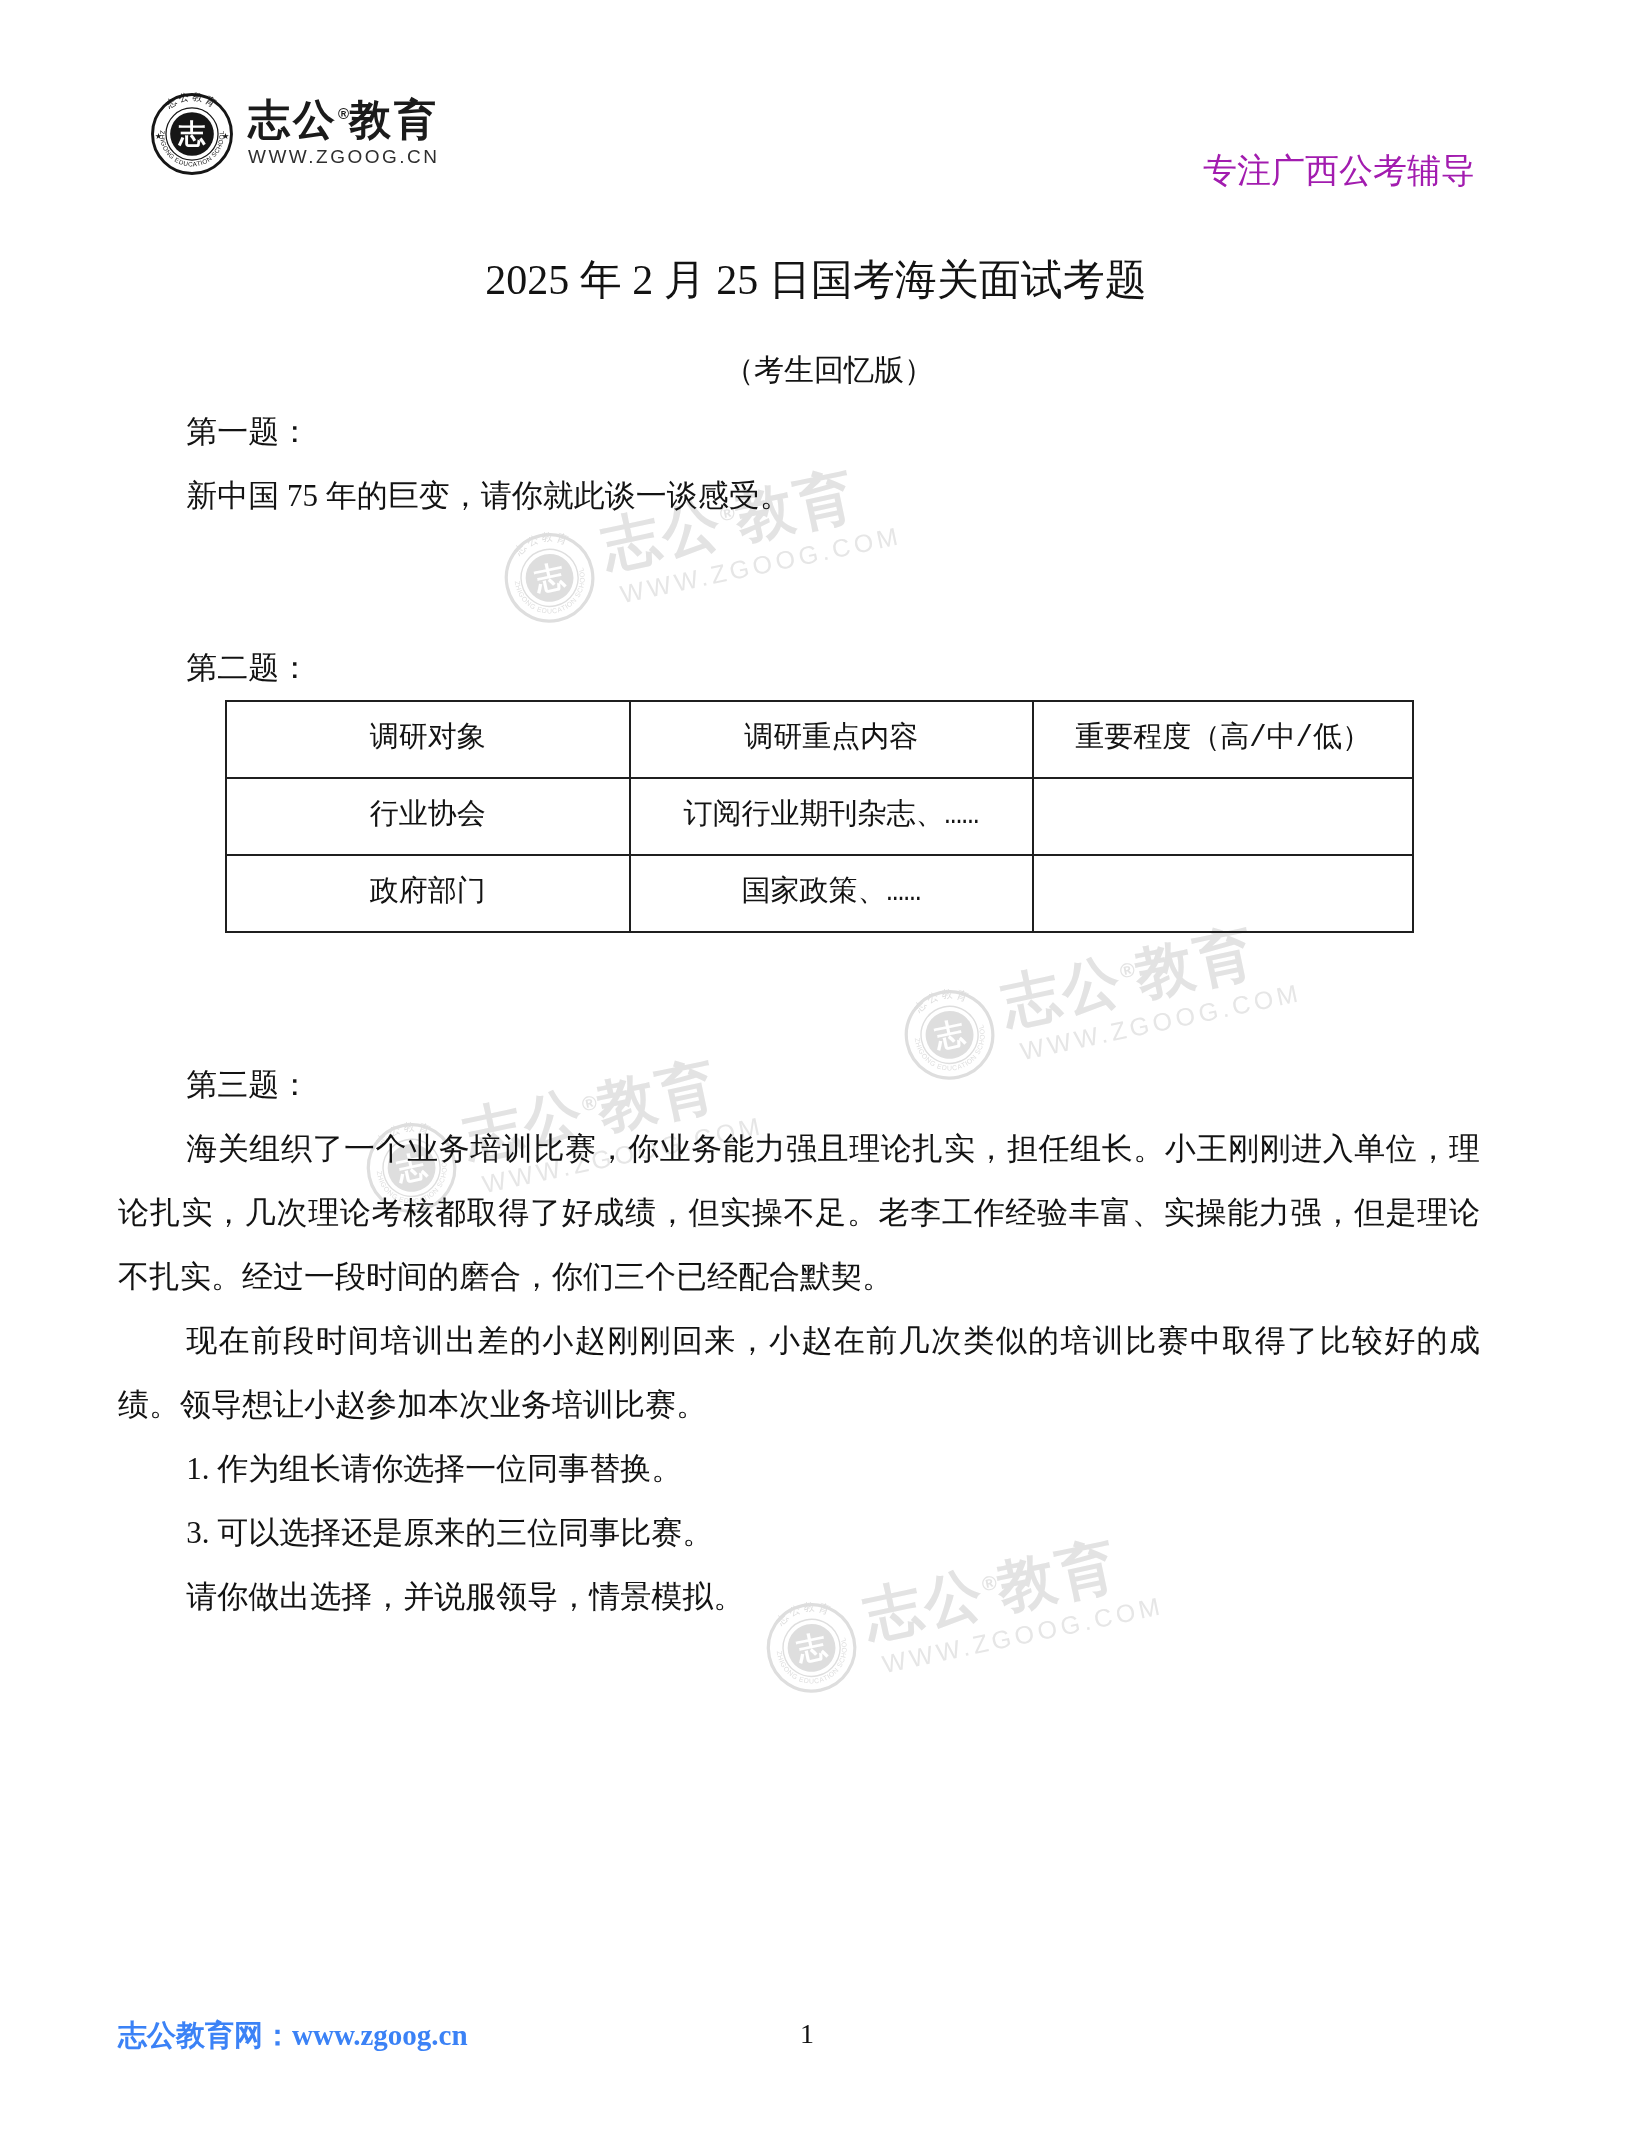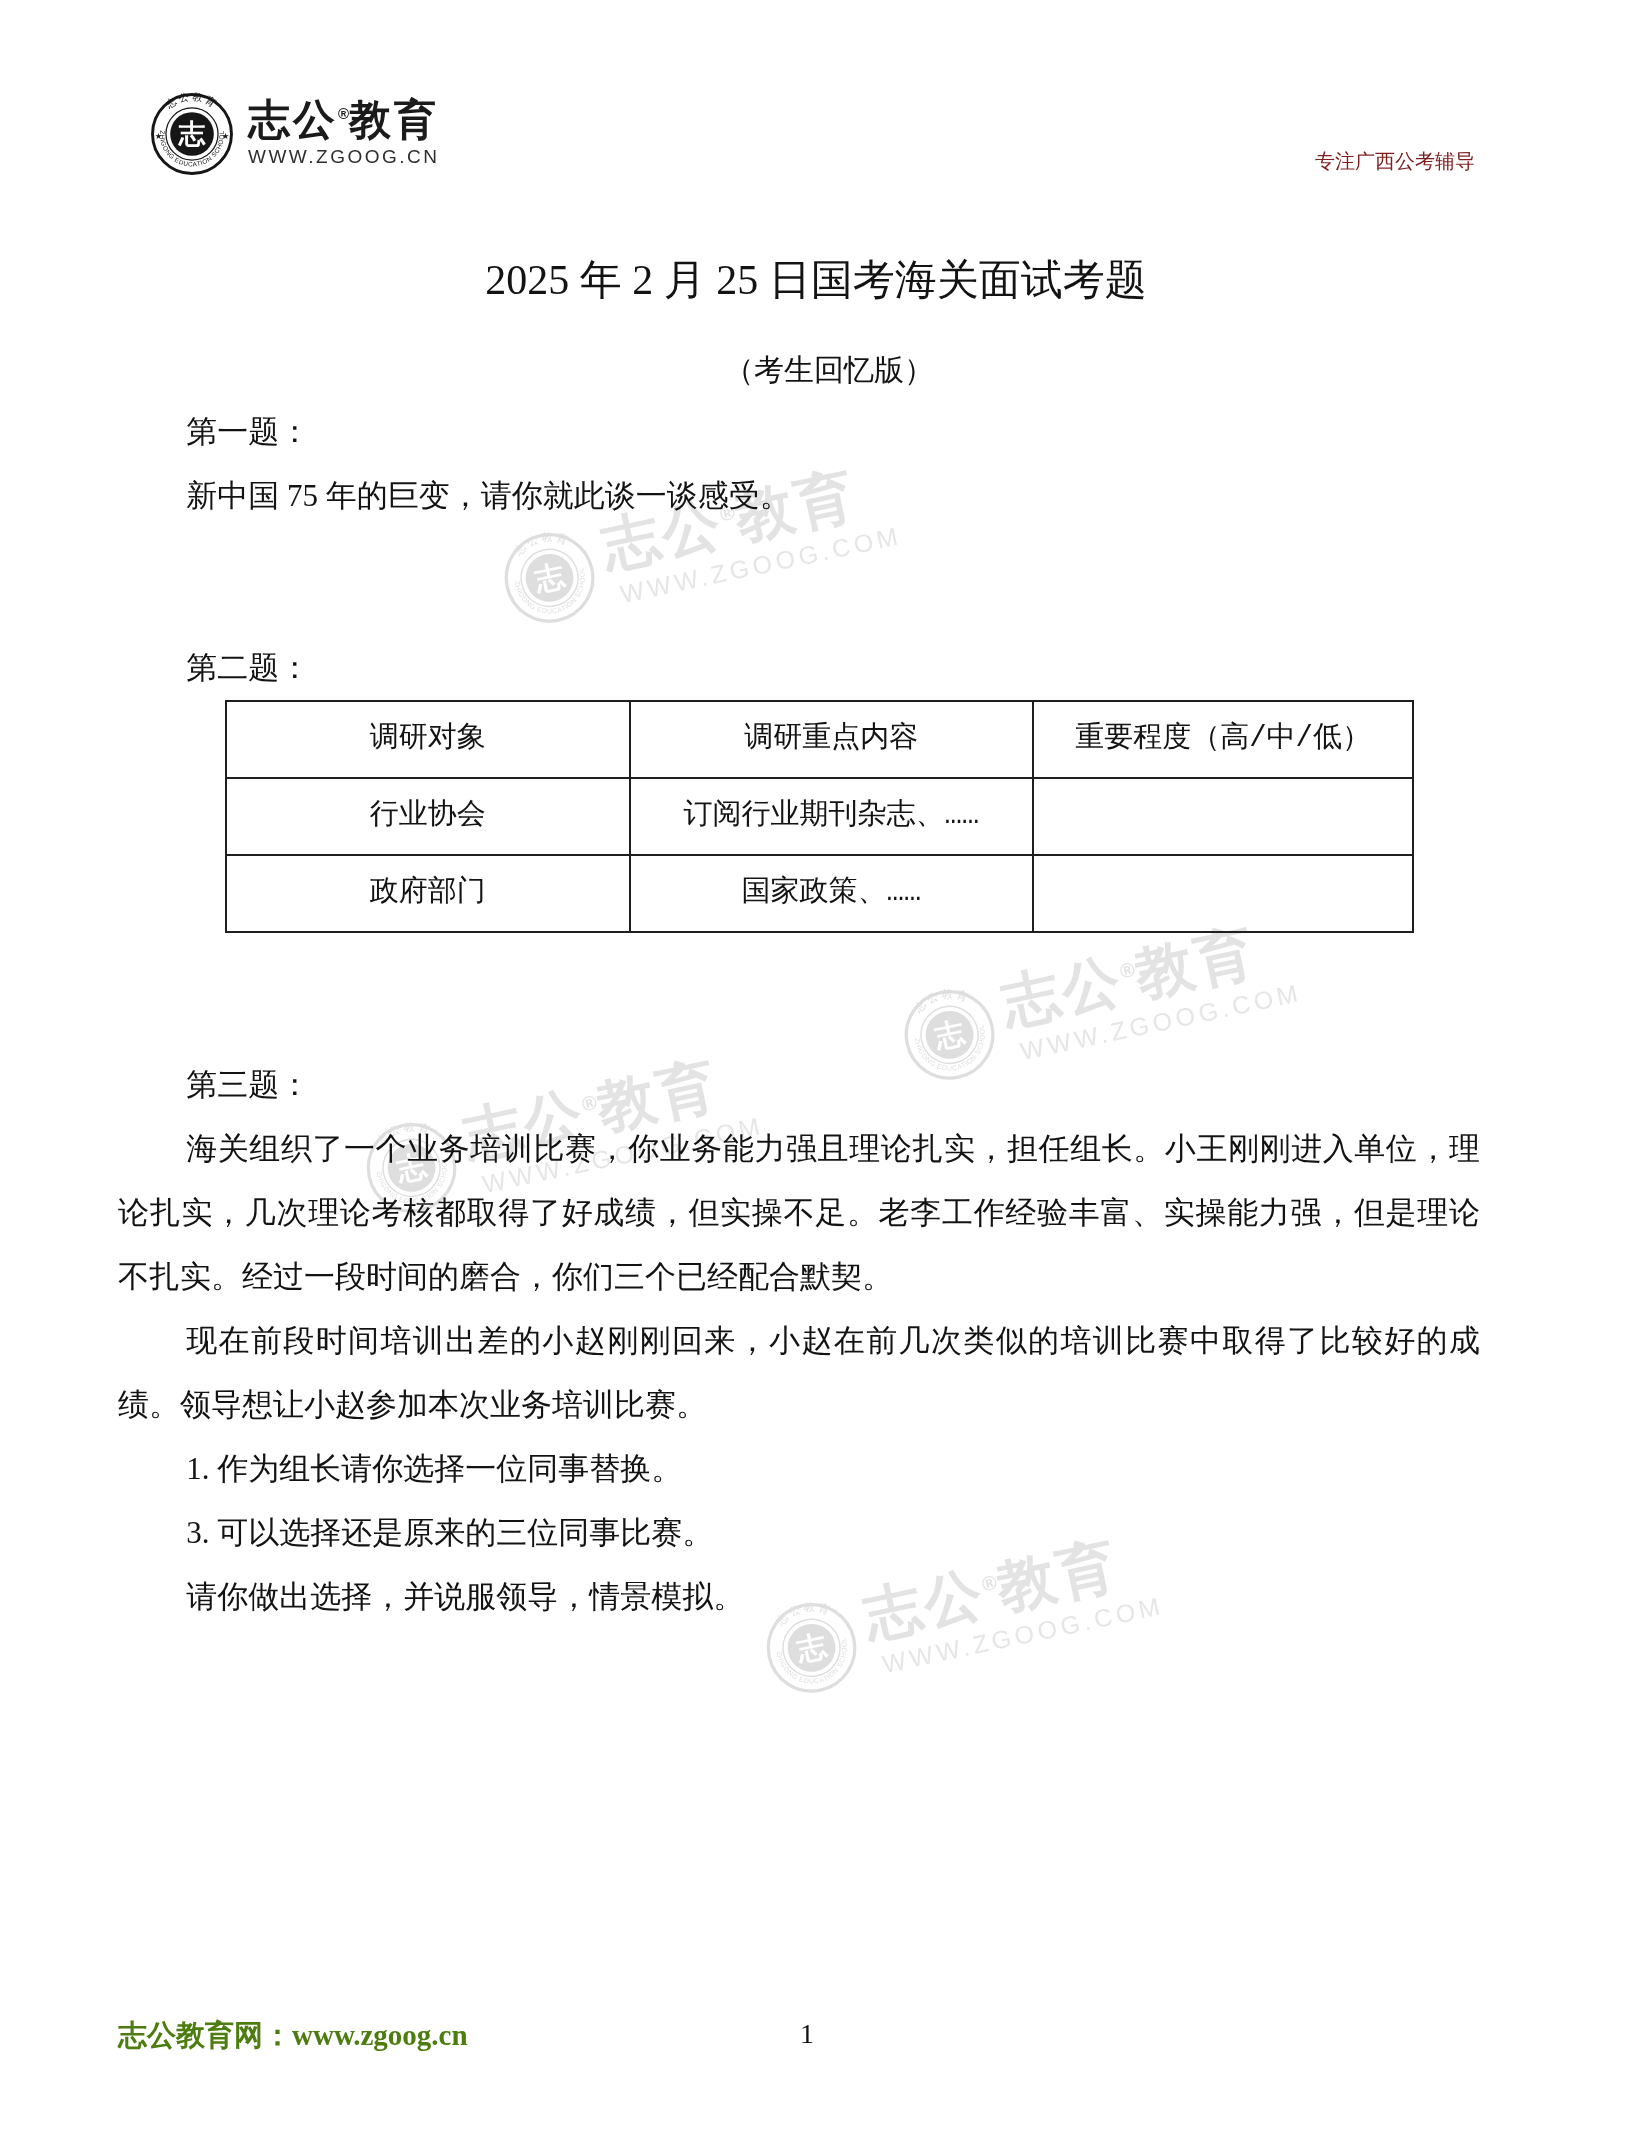--- a/index.html
+++ b/index.html
@@ -11,21 +11,21 @@
   }
   
   .header-logo { position:absolute; left:150px; top:92px; display:flex; align-items:flex-start; gap:14px; z-index:3; }
   .seal { width:84px; height:84px; flex:none; }
   .seal-black { color:#161616; }
   .seal-gray { color:#dedede; }
   .brand { display:flex; flex-direction:column; padding-top:6px; }
   .brand-name { font-family:"Liberation Sans","DejaVu Sans",sans-serif; font-weight:bold; font-size:42px; line-height:1.05; color:#1b1b1b; letter-spacing:3px; white-space:nowrap; }
   .brand-name .reg { font-size:15px; vertical-align:super; letter-spacing:0; }
   .brand-url { font-family:"Liberation Sans","DejaVu Sans",sans-serif; font-size:19px; letter-spacing:2.5px; color:#2e2e2e; margin-top:4px; white-space:nowrap; }
-  .tagline { position:absolute; top:148px; right:157px; font-size:20px; color:#7f1d1d; z-index:3; }
+  .tagline { position:absolute; top:148px; right:157px; font-size:34px; color:#a21caf; z-index:3; }
   
   .doc-title { position:absolute; top:252px; left:0; width:100%; text-align:center; font-size:42px; font-weight:400; z-index:2; }
   .doc-subtitle { position:absolute; top:350px; left:13px; width:100%; text-align:center; font-size:30px; z-index:2; }
   .content { position:absolute; left:118px; top:400px; width:1362px; font-size:31px; line-height:64px; z-index:2; }
   .para { text-align:justify; }
   .indent { text-indent:2.2em; }
   .sp1 { height:108px; }
   .sp2 { height:120px; }
   
   .qtable { border-collapse:collapse; table-layout:fixed; margin-left:107px; width:1189px;font-family:Liberation Mono, monospace; }
@@ -36,21 +36,21 @@
   .wm-seal { width:92px; height:92px; flex:none; }
   .wm-body { display:flex; flex-direction:column; }
   .wm-name { font-family:"Liberation Sans","DejaVu Sans",sans-serif; font-weight:bold; font-size:58px; line-height:1; color:#e3e3e3; letter-spacing:3px; white-space:nowrap; }
   .wm-name .reg { font-size:20px; vertical-align:super; letter-spacing:0; }
   .wm-url { font-family:"Liberation Sans","DejaVu Sans",sans-serif; font-size:25px; letter-spacing:4px; color:#e6e6e6; margin-top:7px; margin-left:8px; white-space:nowrap; }
   .wm1 { left:500px; top:498px; }
   .wm2 { left:900px; top:955px; }
   .wm3 { left:362px; top:1088px; }
   .wm4 { left:762px; top:1568px; }
   
-  .footer-site { position:absolute; left:118px; top:2016px; font-size:29px; font-weight:bold; color:#4d7c0f; z-index:3; }
+  .footer-site { position:absolute; left:118px; top:2016px; font-size:29px; font-weight:bold; color:#3b82f6; z-index:3; }
   .page-number { position:absolute; left:800px; top:2018px; font-size:28px; color:#111; z-index:3; }
 </style>
 </head>
 <body>
 
 <div class="page">
 
   <div class="header-logo">
     <svg class="seal seal-black" viewBox="0 0 100 100">
       <defs>

